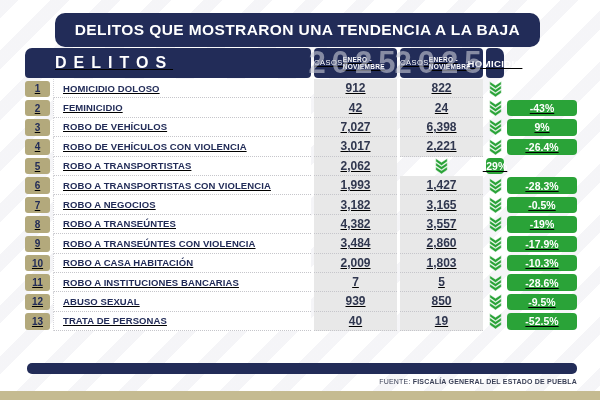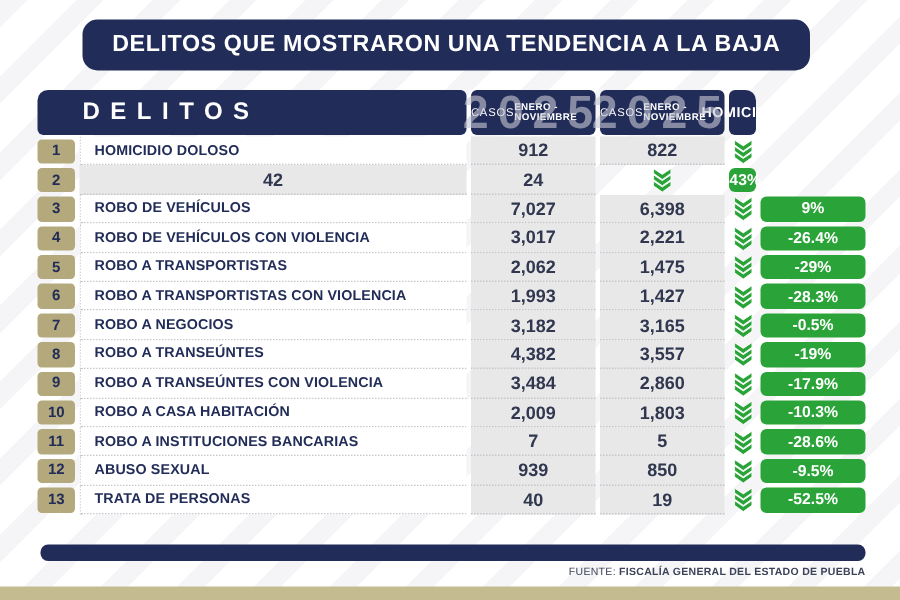--- a/index.html
+++ b/index.html
@@ -10,21 +10,21 @@
   .stripes{position:absolute;inset:0;
     background:repeating-linear-gradient(135deg,#ededf2 0 13px,#ffffff 13px 36px);
     opacity:.55;}
 
   
   .title-bar{position:absolute;left:55px;top:13px;width:485px;height:34px;
     background:var(--navy,#222c58);border-radius:10px;display:flex;align-items:center;justify-content:center;}
   .title-bar span{color:#fff;font-weight:bold;font-size:15.5px;letter-spacing:.4px;white-space:nowrap;}
 
   
-  .table{position:absolute;left:25px;top:60px;width:552px;}
+  .table{position:absolute;left:25px;top:48px;width:552px;text-decoration:underline;}
   .grid{display:grid;grid-template-columns:25px 258px 83px 83px 18px 70px;column-gap:3px;}
 
   .thead{position:relative;height:30px;margin-bottom:1px;}
   .th{background:var(--navy,#222c58);color:#fff;display:flex;align-items:center;}
   .th-delitos{grid-column:1 / span 2;border-radius:7px 4px 4px 4px;padding-left:30px;
     font-weight:bold;font-size:16px;letter-spacing:7px;}
   .th-casos{flex-direction:row;justify-content:center;border-radius:4px;line-height:1.15;}
   .th-casos .casos{font-size:7.5px;letter-spacing:.5px;}
   .th-casos .period{font-size:6.5px;font-weight:bold;letter-spacing:.3px;}
   .th-pct{justify-content:center;font-weight:bold;font-size:9.5px;letter-spacing:.4px;border-radius:4px 7px 4px 4px;}
@@ -98,20 +98,21 @@
           <path d="M0.5,0.5 L7,4.8 L13.5,0.5 L13.5,4 L7,8.6 L0.5,4 Z"></path>
           <path d="M0.5,5.2 L7,9.5 L13.5,5.2 L13.5,8.7 L7,13.3 L0.5,8.7 Z"></path>
           <path d="M0.5,9.9 L7,14.2 L13.5,9.9 L13.5,13.4 L7,18 L0.5,13.4 Z"></path>
         </g>
       </svg>
     </div>
   </div>
 
   <div class="row grid">
     <div class="num">2</div>
+    <div class="name">FEMINICIDIO</div>
     <div class="cell">42</div>
     <div class="cell">24</div>
     <div class="chev">
       <svg width="13" height="16" viewBox="0 0 14 18" aria-hidden="true">
         <g fill="#2aa338" stroke="#ffffff" stroke-width="0.6">
           <path d="M0.5,0.5 L7,4.8 L13.5,0.5 L13.5,4 L7,8.6 L0.5,4 Z"></path>
           <path d="M0.5,5.2 L7,9.5 L13.5,5.2 L13.5,8.7 L7,13.3 L0.5,8.7 Z"></path>
           <path d="M0.5,9.9 L7,14.2 L13.5,9.9 L13.5,13.4 L7,18 L0.5,13.4 Z"></path>
         </g>
       </svg>
@@ -150,21 +151,20 @@
         </g>
       </svg>
     </div>
     <div class="pct">-26.4%</div>
   </div>
 
   <div class="row grid">
     <div class="num">5</div>
     <div class="name">ROBO A TRANSPORTISTAS</div>
     <div class="cell">2,062</div>
-    <div class="cell">1,475</div>
     <div class="chev">
       <svg width="13" height="16" viewBox="0 0 14 18" aria-hidden="true">
         <g fill="#2aa338" stroke="#ffffff" stroke-width="0.6">
           <path d="M0.5,0.5 L7,4.8 L13.5,0.5 L13.5,4 L7,8.6 L0.5,4 Z"></path>
           <path d="M0.5,5.2 L7,9.5 L13.5,5.2 L13.5,8.7 L7,13.3 L0.5,8.7 Z"></path>
           <path d="M0.5,9.9 L7,14.2 L13.5,9.9 L13.5,13.4 L7,18 L0.5,13.4 Z"></path>
         </g>
       </svg>
     </div>
     <div class="pct">-29%</div>

